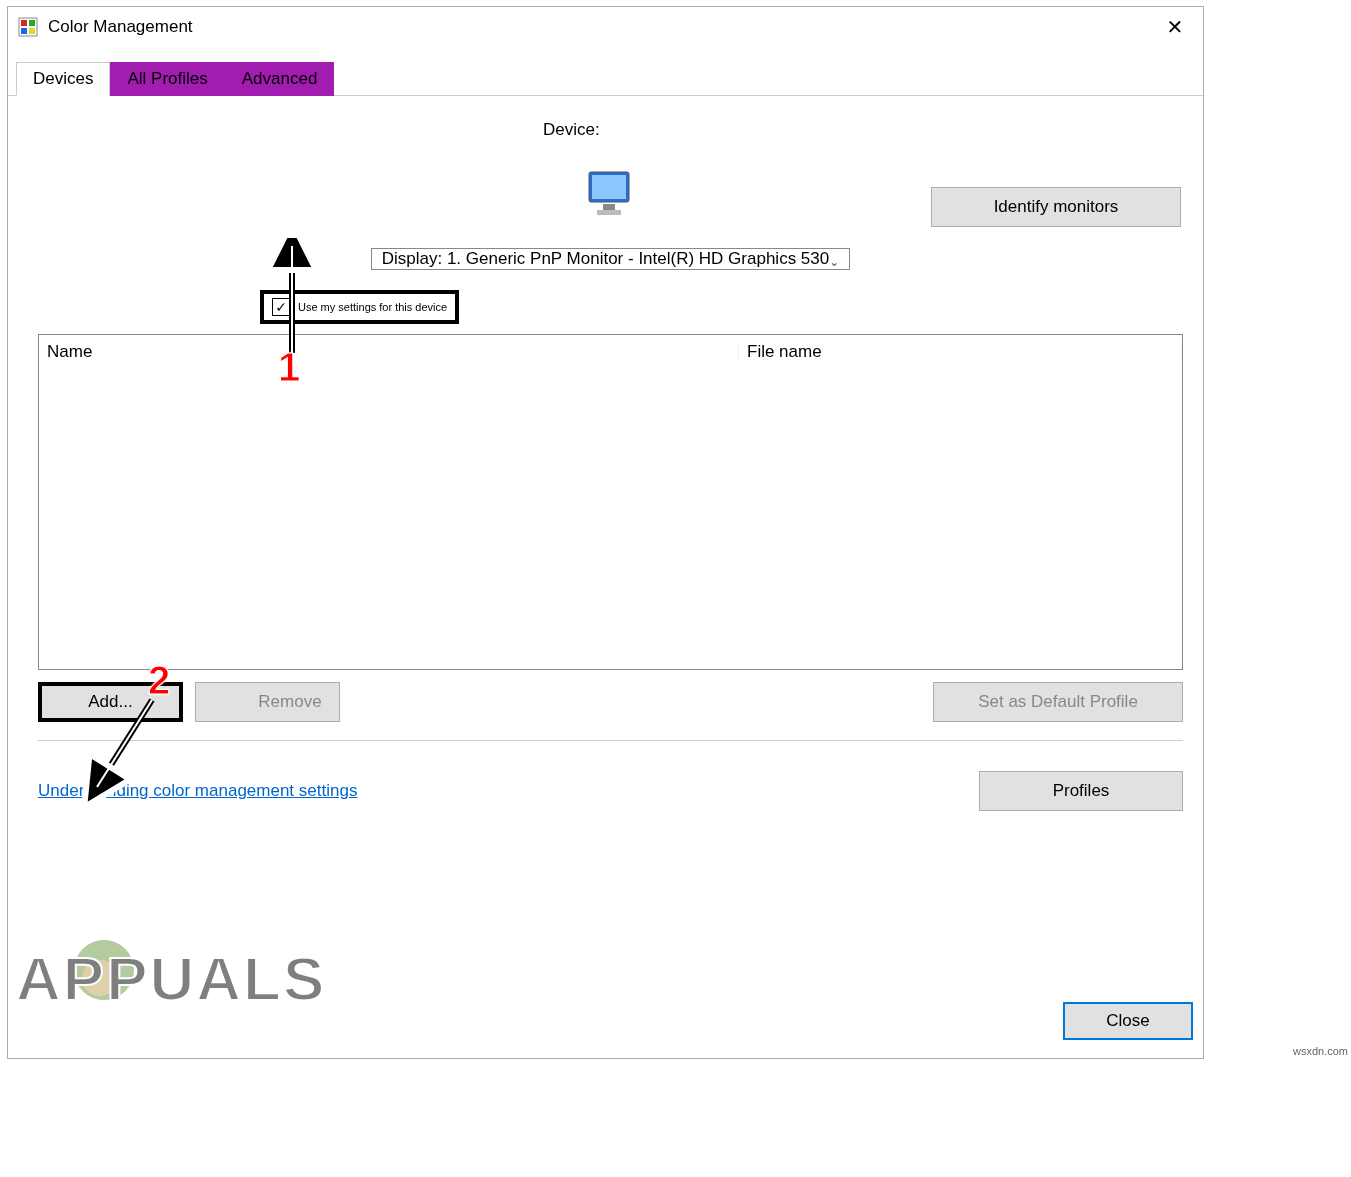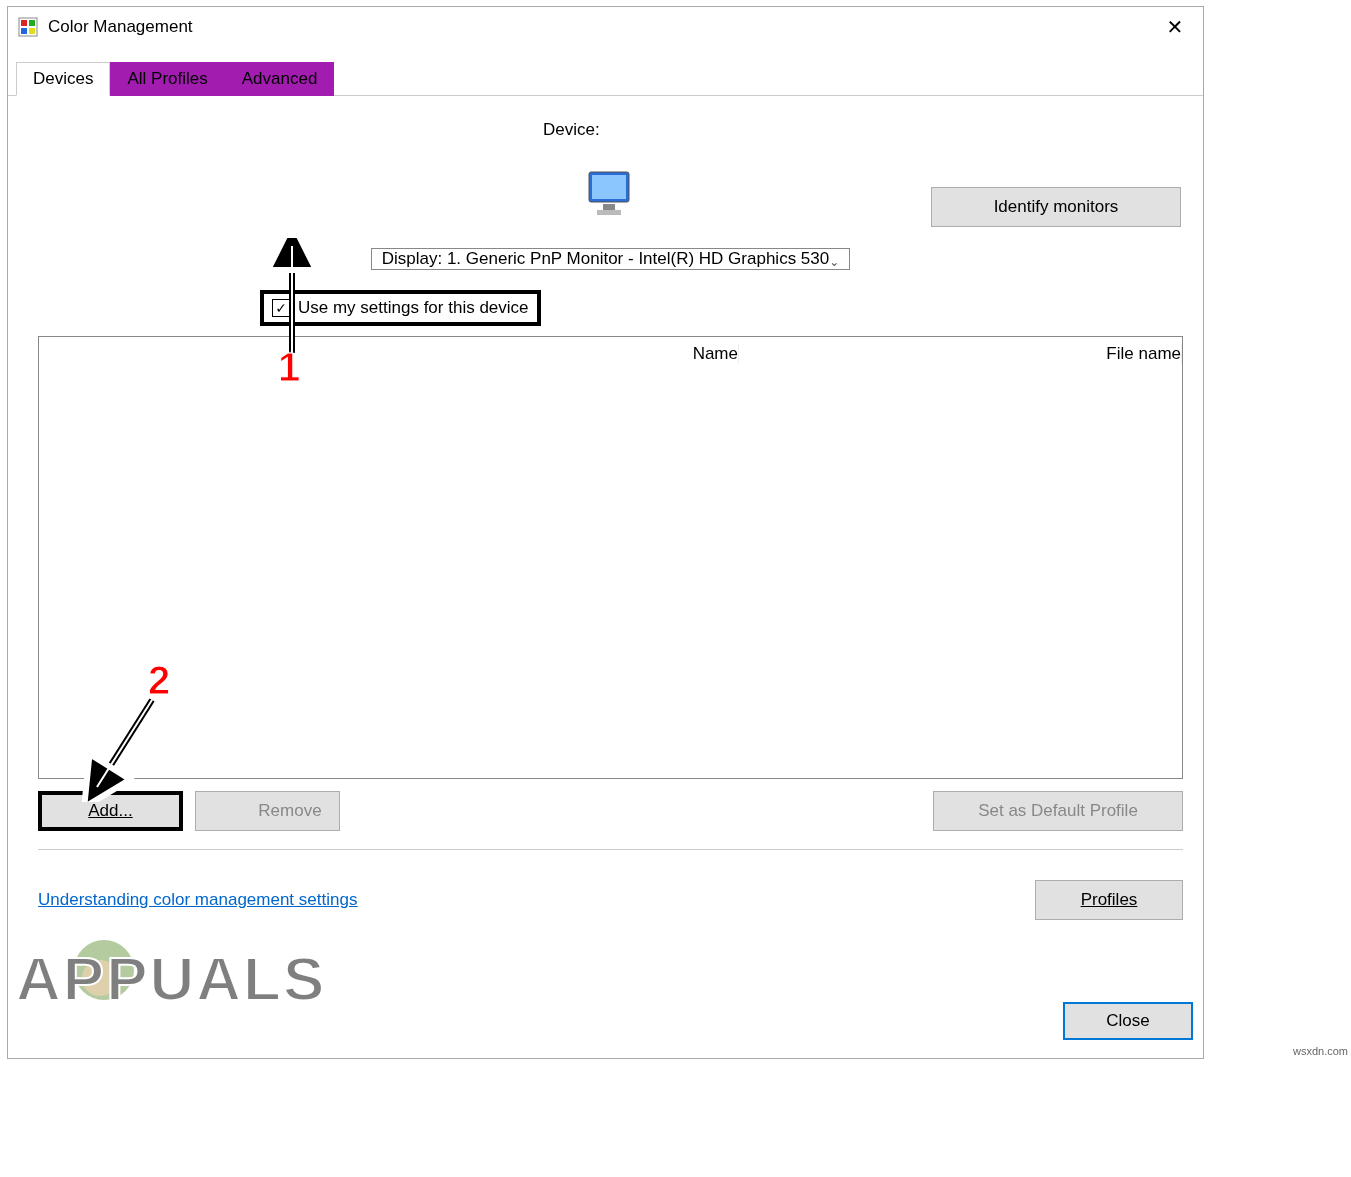--- a/index.html
+++ b/index.html
@@ -110,41 +110,40 @@
     .checkbox {
       width: 18px;
       height: 18px;
       border: 1px solid #000;
       display: flex;
       align-items: center;
       justify-content: center;
       margin-right: 8px;
       font-size: 14px;
     }
-    .checkbox-label { font-size: 17px; }
+    .checkbox-label { font-size: 11px; }
     .identify-btn {
       position: absolute;
       right: 22px;
       top: 180px;
       width: 250px;
       height: 42px;
       background: #e1e1e1;
       border: 1px solid #adadad;
       font-size: 17px;
       cursor: pointer;
     }
     .profiles-label {
       margin-top: 92px;
       font-size: 17px;
     }
     .list {
       border: 1px solid #888;
-      height: 443px;
+      height: 336px;
       margin-top: 10px;
-      text-align: right;
     }
     .list-header {
       display: flex;
       height: 34px;
       align-items: center;
       font-size: 17px;
     }
     .list-col-1 { flex: 0 0 700px; padding-left: 8px; border-right: 1px solid #eee;}
     .list-col-2 { flex: 1; padding-left: 8px; border-right: 1px solid #eee;}
     .btn-row {
@@ -155,21 +154,20 @@
     .btn {
       height: 40px;
       font-size: 17px;
       border: 1px solid #adadad;
       cursor: pointer;
     }
     .btn-add {
       width: 145px;
       background: #e1e1e1;
       border: 4px solid #000;
-      text-decoration: underline;
     }
     .btn-remove {
       width: 145px;
       background: #e1e1e1;
       color: #888;
       cursor: default;
       padding-left: 45px;
     }
     .btn-default {
       width: 250px;
@@ -181,30 +179,29 @@
     .hr {
       border: none;
       border-top: 1px solid #ccc;
       margin-top: 18px;
     }
     .link-row {
       margin-top: 30px;
       display: flex;
       justify-content: space-between;
       align-items: center;
-      text-decoration: underline;
     }
     .link {
       color: #0066cc;
       text-decoration: underline;
       cursor: pointer;
       font-size: 17px;
     }
     .btn-profiles {
-      width: 148px;
+      width: 204px;
       height: 40px;
       background: #e1e1e1;
       border: 1px solid #adadad;
       font-size: 17px;
       cursor: pointer;
     }
     .btn-close {
       width: 130px;
       height: 38px;
       background: #e1e1e1;

